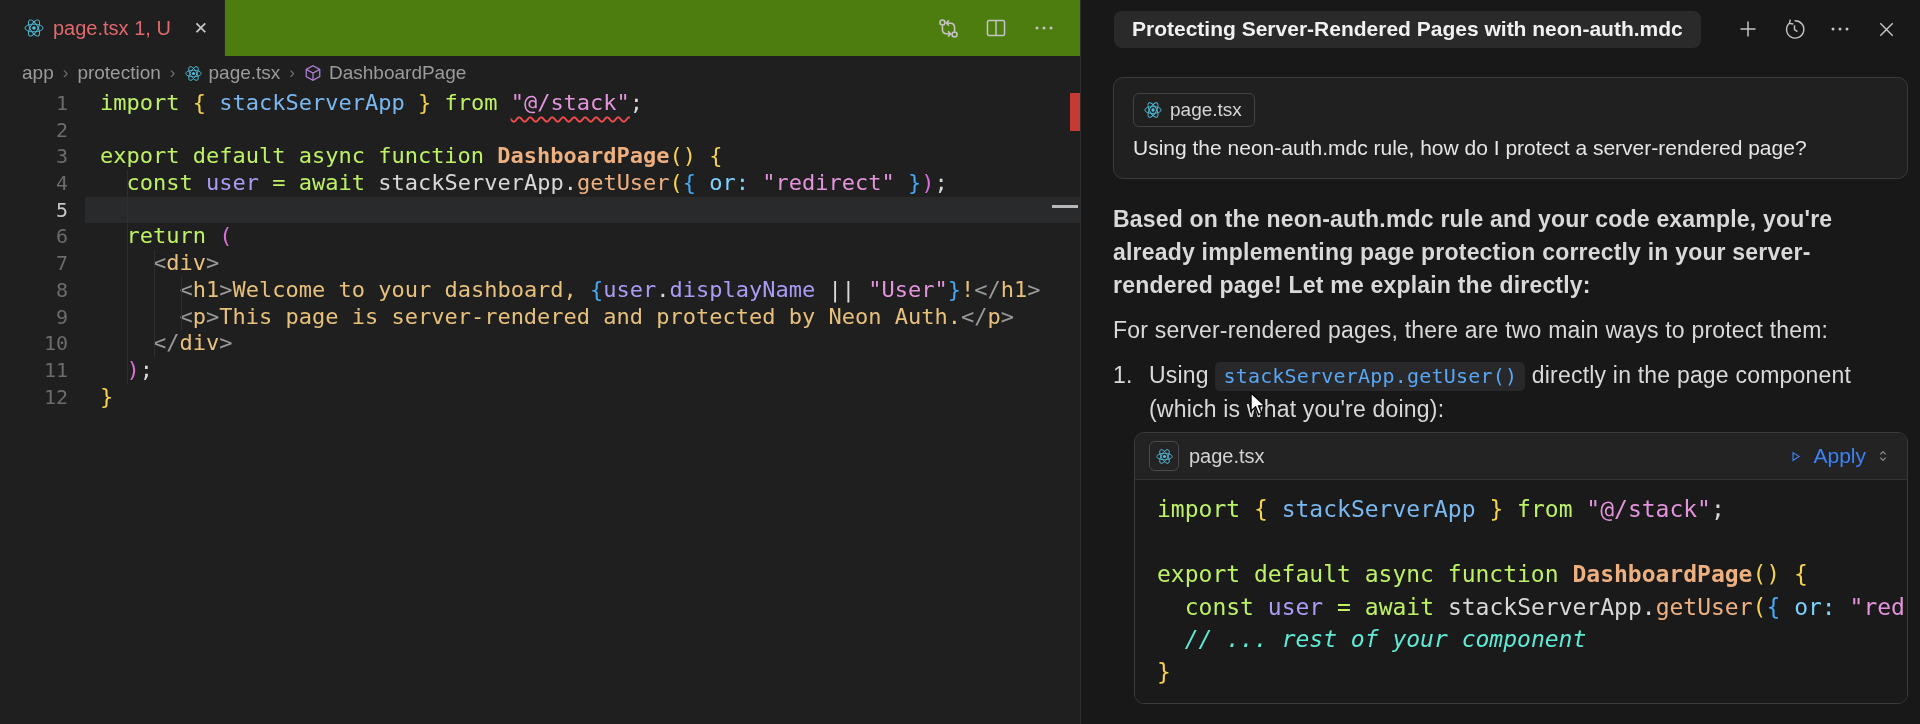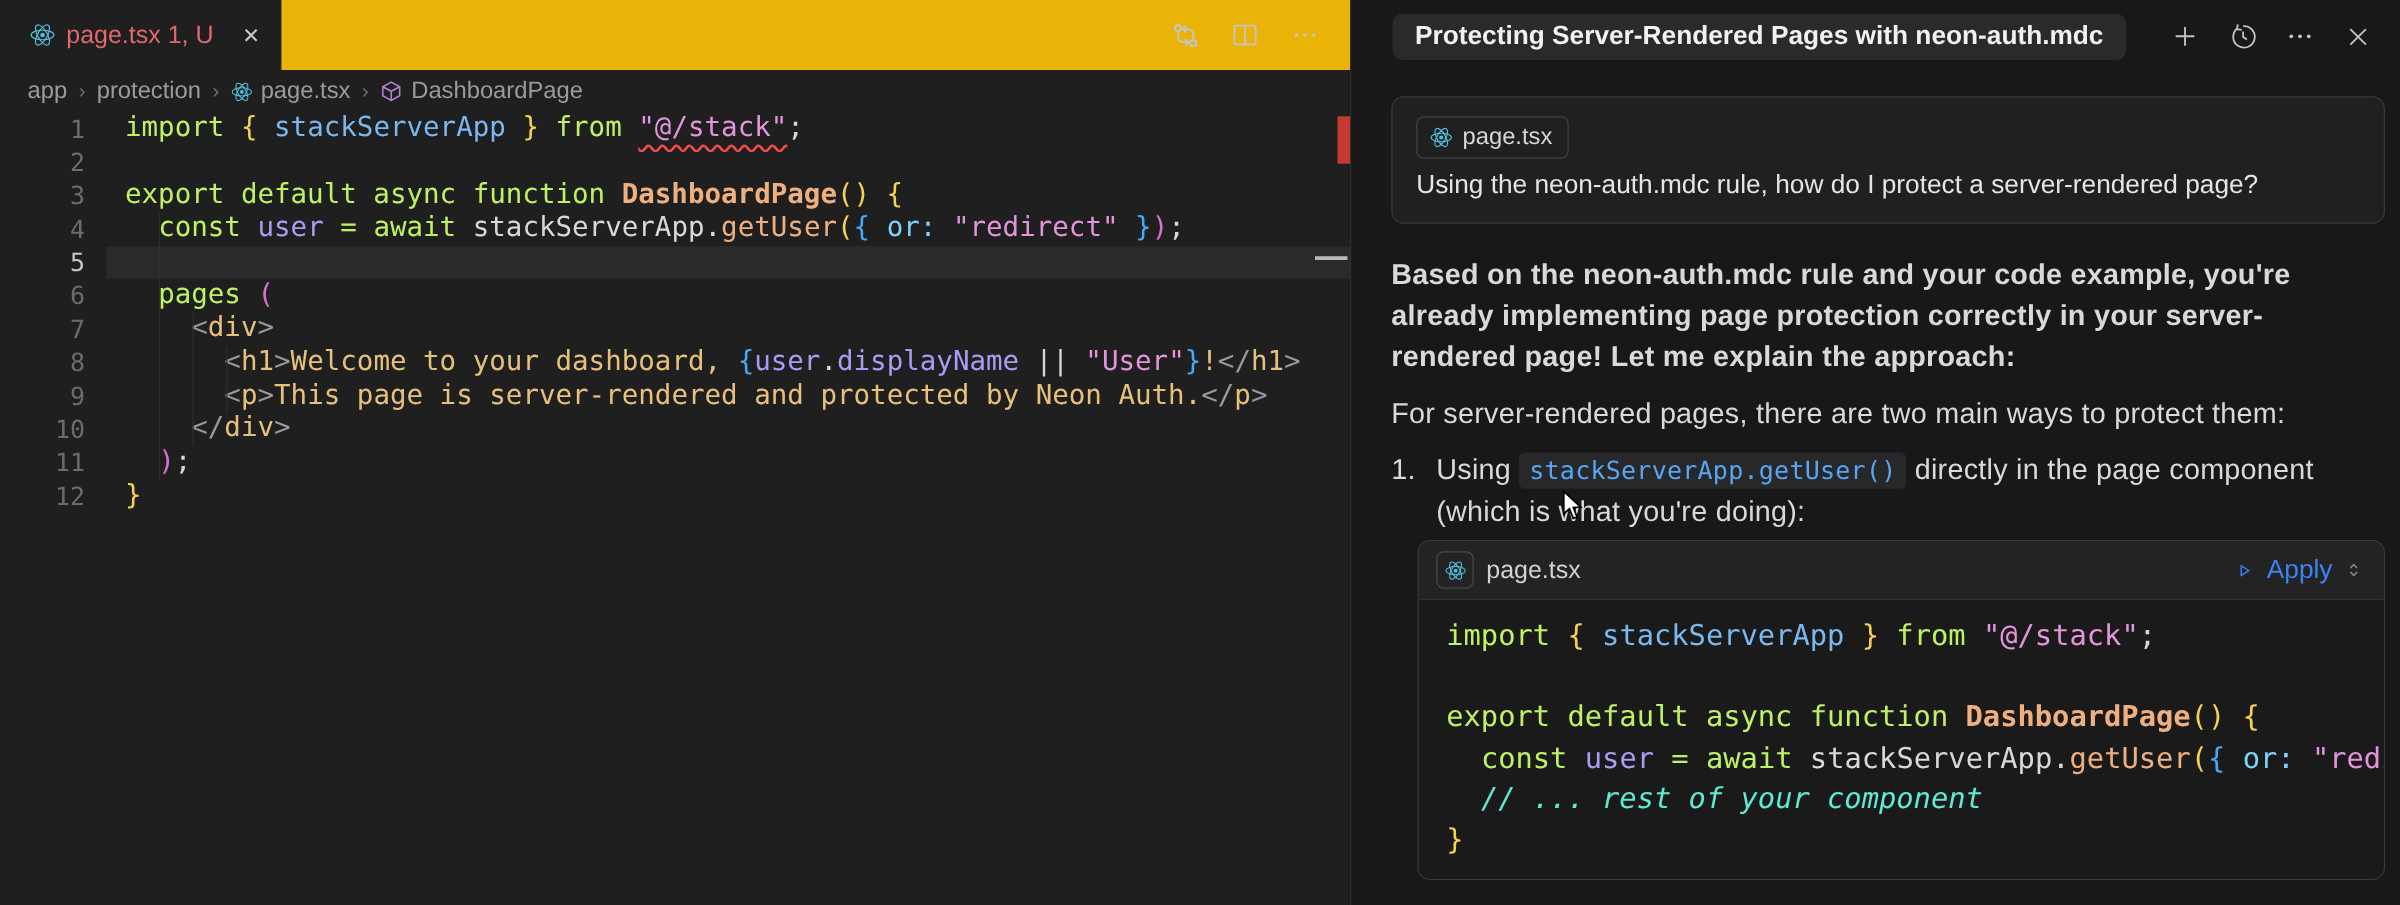--- a/index.html
+++ b/index.html
@@ -2,21 +2,21 @@
 <html><head>
 <meta charset="utf-8">
 <style>
   * { margin:0; padding:0; box-sizing:border-box; }
   html,body { width:1920px; height:724px; overflow:hidden; background:#181818;
               font-family:"Liberation Sans", sans-serif; }
   .app { position:relative; width:1920px; height:724px; display:flex; }
 
   
   .editor { width:1080px; background:#1f1f1f; position:relative; flex:none; }
-  .tabbar { height:56px; background:#eab308; display:flex; align-items:stretch; }
+  .tabbar { height:56px; background:#4d7c0f; display:flex; align-items:stretch; }
   .tab { display:flex; align-items:center; gap:9px; padding:0 16px 0 24px;
          background:#1f1f1f; border-right:1px solid #252526; cursor:pointer; }
   .tab-label { color:#e0696d; font-size:20px; }
   .tab-close { color:#c8c8c8; font-size:17px; margin-left:14px; }
   .editor-actions { margin-left:auto; display:flex; align-items:center; gap:16px;
                     padding-right:20px; color:#c5c5c5; }
   .icon-btn { width:32px; height:32px; display:flex; align-items:center; justify-content:center; cursor:pointer; }
 
   .breadcrumbs { height:34px; display:flex; align-items:center; gap:9px;
                  padding-left:22px; color:#9b9b9b; font-size:19px; background:#1f1f1f; }
@@ -184,21 +184,21 @@
           <div class="ln">10</div>
           <div class="ln">11</div>
           <div class="ln">12</div>
         </div>
       <div class="code-lines" id="ed-lines">
           <div class="code-line"><span class="tok-kw">import</span><span class="tok-fg"> </span><span class="tok-b1">{</span><span class="tok-imp"> stackServerApp </span><span class="tok-b1">}</span><span class="tok-fg"> </span><span class="tok-kw">from</span><span class="tok-fg"> </span><span class="tok-strE">"@/stack"</span><span class="tok-fg">;</span></div>
           <div class="code-line">&nbsp;</div>
           <div class="code-line"><span class="tok-kw">export default async function</span><span class="tok-fg"> </span><span class="tok-fnb">DashboardPage</span><span class="tok-b1">()</span><span class="tok-fg"> </span><span class="tok-b1">{</span></div>
           <div class="code-line"><span class="tok-fg">  </span><span class="tok-kw">const</span><span class="tok-fg"> </span><span class="tok-var">user</span><span class="tok-fg"> </span><span class="tok-kw">=</span><span class="tok-fg"> </span><span class="tok-kw">await</span><span class="tok-fg"> </span><span class="tok-fg">stackServerApp</span><span class="tok-fg">.</span><span class="tok-fn">getUser</span><span class="tok-b1">(</span><span class="tok-b3">{</span><span class="tok-fg"> </span><span class="tok-redk">or:</span><span class="tok-fg"> </span><span class="tok-str">"redirect"</span><span class="tok-fg"> </span><span class="tok-b3">}</span><span class="tok-b2">)</span><span class="tok-fg">;</span></div>
           <div class="code-line active">&nbsp;</div>
-          <div class="code-line"><span class="tok-fg">  </span><span class="tok-kw">pages</span><span class="tok-fg"> </span><span class="tok-b2">(</span></div>
+          <div class="code-line"><span class="tok-fg">  </span><span class="tok-kw">return</span><span class="tok-fg"> </span><span class="tok-b2">(</span></div>
           <div class="code-line"><span class="tok-fg">    </span><span class="tok-ang">&lt;</span><span class="tok-tag">div</span><span class="tok-ang">&gt;</span></div>
           <div class="code-line"><span class="tok-fg">      </span><span class="tok-ang">&lt;</span><span class="tok-tag">h1</span><span class="tok-ang">&gt;</span><span class="tok-jsx">Welcome to your dashboard, </span><span class="tok-b3">{</span><span class="tok-var">user</span><span class="tok-fg">.</span><span class="tok-var">displayName</span><span class="tok-fg"> </span><span class="tok-fg">||</span><span class="tok-fg"> </span><span class="tok-str">"User"</span><span class="tok-b3">}</span><span class="tok-jsx">!</span><span class="tok-ang">&lt;/</span><span class="tok-tag">h1</span><span class="tok-ang">&gt;</span></div>
           <div class="code-line"><span class="tok-fg">      </span><span class="tok-ang">&lt;</span><span class="tok-tag">p</span><span class="tok-ang">&gt;</span><span class="tok-jsx">This page is server-rendered and protected by Neon Auth.</span><span class="tok-ang">&lt;/</span><span class="tok-tag">p</span><span class="tok-ang">&gt;</span></div>
           <div class="code-line"><span class="tok-fg">    </span><span class="tok-ang">&lt;/</span><span class="tok-tag">div</span><span class="tok-ang">&gt;</span></div>
           <div class="code-line"><span class="tok-fg">  </span><span class="tok-b2">)</span><span class="tok-fg">;</span></div>
           <div class="code-line"><span class="tok-b1">}</span></div>
         </div>
       <div class="guide" style="left:127px; top:80px;  height:214px;"></div>
       <div class="guide" style="left:154px; top:160px; height:107px;"></div>
       <div class="guide" style="left:181px; top:187px; height:53px;"></div>
@@ -250,21 +250,21 @@
             </g>
           </svg>
           <span>page.tsx</span>
         </span>
         <div class="question">Using the neon-auth.mdc rule, how do I protect a server-rendered page?</div>
       </div>
 
       <div class="para first">
           <div>Based on the neon-auth.mdc rule and your code example, you're</div>
           <div>already implementing page protection correctly in your server-</div>
-          <div>rendered page! Let me explain the approach:</div>
+          <div>rendered page! Let me explain the directly:</div>
         </div>
       <div class="para">
           <div>For server-rendered pages, there are two main ways to protect them:</div>
         </div>
 
       <div class="list-item">
         <div class="list-marker">1.</div>
         <div class="list-content">
           <div><span>Using </span><span class="inline-code">stackServerApp.getUser()</span><span> directly in the page component</span></div>
           <div><span>(which is what you're doing):</span></div>

